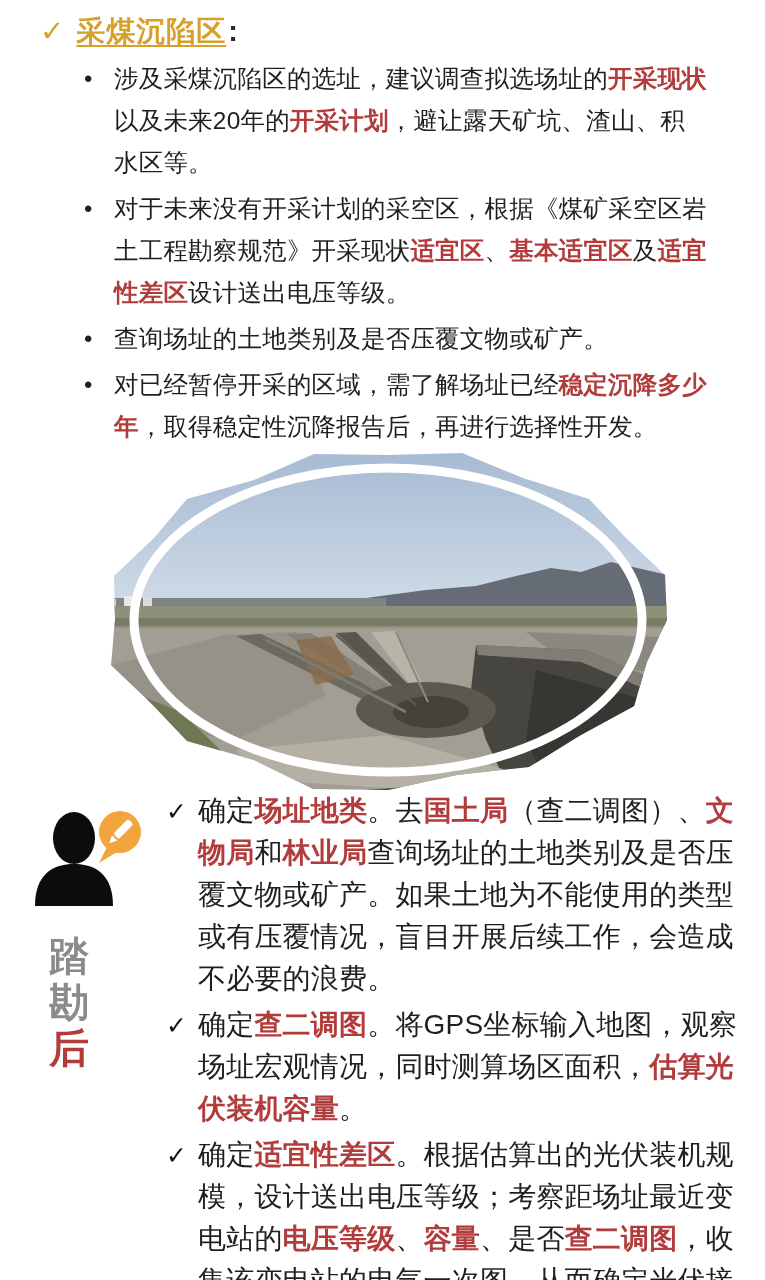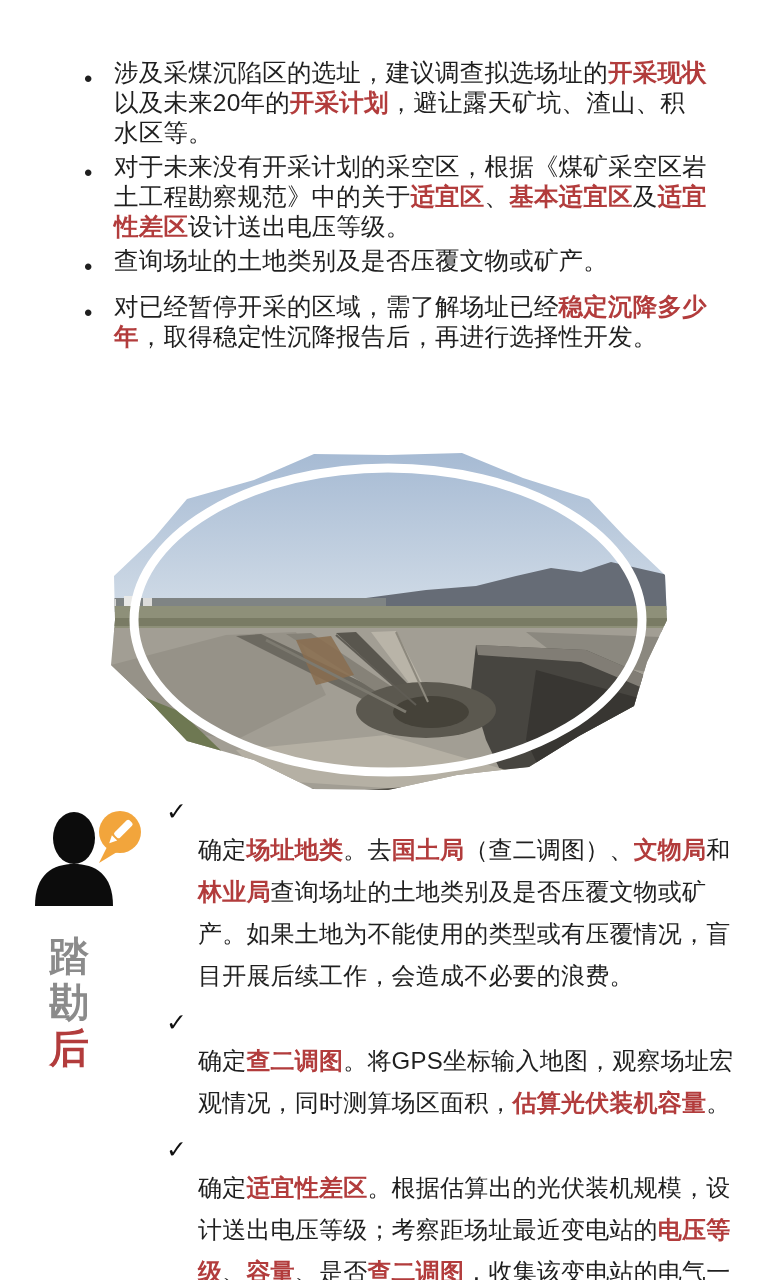--- a/index.html
+++ b/index.html
@@ -12,51 +12,54 @@
   }
   
   .title-row{position:absolute; left:40px; top:12px; font-size:29px; font-weight:700; white-space:nowrap;}
   .title-check{color:var(--gold); margin-right:12px;}
   .title-text{color:var(--gold); text-decoration:underline; text-underline-offset:4px; letter-spacing:1px;}
   .title-colon{color:#2a2a2a; margin-left:2px;}
   
   .bullet-list{position:absolute; left:84px; top:58px; width:624px;}
   .bullet{display:flex; margin-bottom:4px;}
   .dot{width:30px; flex:0 0 30px; font-size:24px; line-height:42px; color:#1f1f1f;}
-  .btext{flex:1; font-size:24.5px; line-height:30px; letter-spacing:0.2px;}
+  .btext{flex:1; font-size:24.5px; line-height:42px; letter-spacing:0.2px;}
   .seg-red{color:var(--red); font-weight:700;}
   .seg-gray{color:var(--gray);}
   
   .photo-wrap{position:absolute; left:86px; top:440px; width:604px; height:364px;}
   .photo-wrap svg{display:block;}
   
   .survey{position:absolute; left:0; top:788px; width:765px; height:492px;}
   .persona{position:absolute; left:30px; top:20px; width:118px; height:98px;}
   .vlabel{position:absolute; left:44px; top:145px; width:50px; text-align:center;
           font-size:40px; font-weight:700; line-height:46px; color:var(--gray);}
   .vlabel span{display:block;}
   .survey-list{position:absolute; left:166px; top:2px; width:584px;}
   .sitem{display:flex; margin-bottom:4px;}
   .scheck{width:32px; flex:0 0 32px; font-size:25px; line-height:42px; color:#111;}
-  .stext{flex:1; max-width:550px; font-size:24px; line-height:42px; letter-spacing:0.2px;margin-top:39px;}
+  .stext{flex:1; max-width:550px; font-size:28px; line-height:42px; letter-spacing:0.2px;}
 </style>
 </head>
 <body>
 
 <div class="page">
 
+  <div class="title-row">
+    <span class="title-check">✓</span><span class="title-text">采煤沉陷区</span><span class="title-colon">:</span>
+  </div>
 
   <div class="bullet-list">
     <div class="bullet">
       <span class="dot">•</span>
       <div class="btext"><span>涉及采煤沉陷区的选址，建议调查拟选场址的</span><span class="seg-red">开采现状</span><span>以及未来20年的</span><span class="seg-red">开采计划</span><span>，避让露天矿坑、渣山、积水区等。</span></div>
     </div>
     <div class="bullet">
       <span class="dot">•</span>
-      <div class="btext"><span>对于未来没有开采计划的采空区，根据《煤矿采空区岩土工程勘察规范》中的关于</span><span class="seg-red">适宜区</span><span>、</span><span class="seg-red">基本适宜区</span><span>及</span><span class="seg-red">适宜性差区</span><span>设计送出电压等级。</span></div>
+      <div class="btext"><span>对于未来没有开采计划的采空区，根据《煤矿采空区岩土工程勘察规范》开采现状</span><span class="seg-red">适宜区</span><span>、</span><span class="seg-red">基本适宜区</span><span>及</span><span class="seg-red">适宜性差区</span><span>设计送出电压等级。</span></div>
     </div>
     <div class="bullet">
       <span class="dot">•</span>
       <div class="btext"><span>查询场址的土地类别及是否压覆文物或矿产。</span></div>
     </div>
     <div class="bullet">
       <span class="dot">•</span>
       <div class="btext"><span>对已经暂停开采的区域，需了解场址已经</span><span class="seg-red">稳定沉降多少年</span><span>，取得稳定性沉降报告后，再进行选择性开发。</span></div>
     </div>
   </div>

